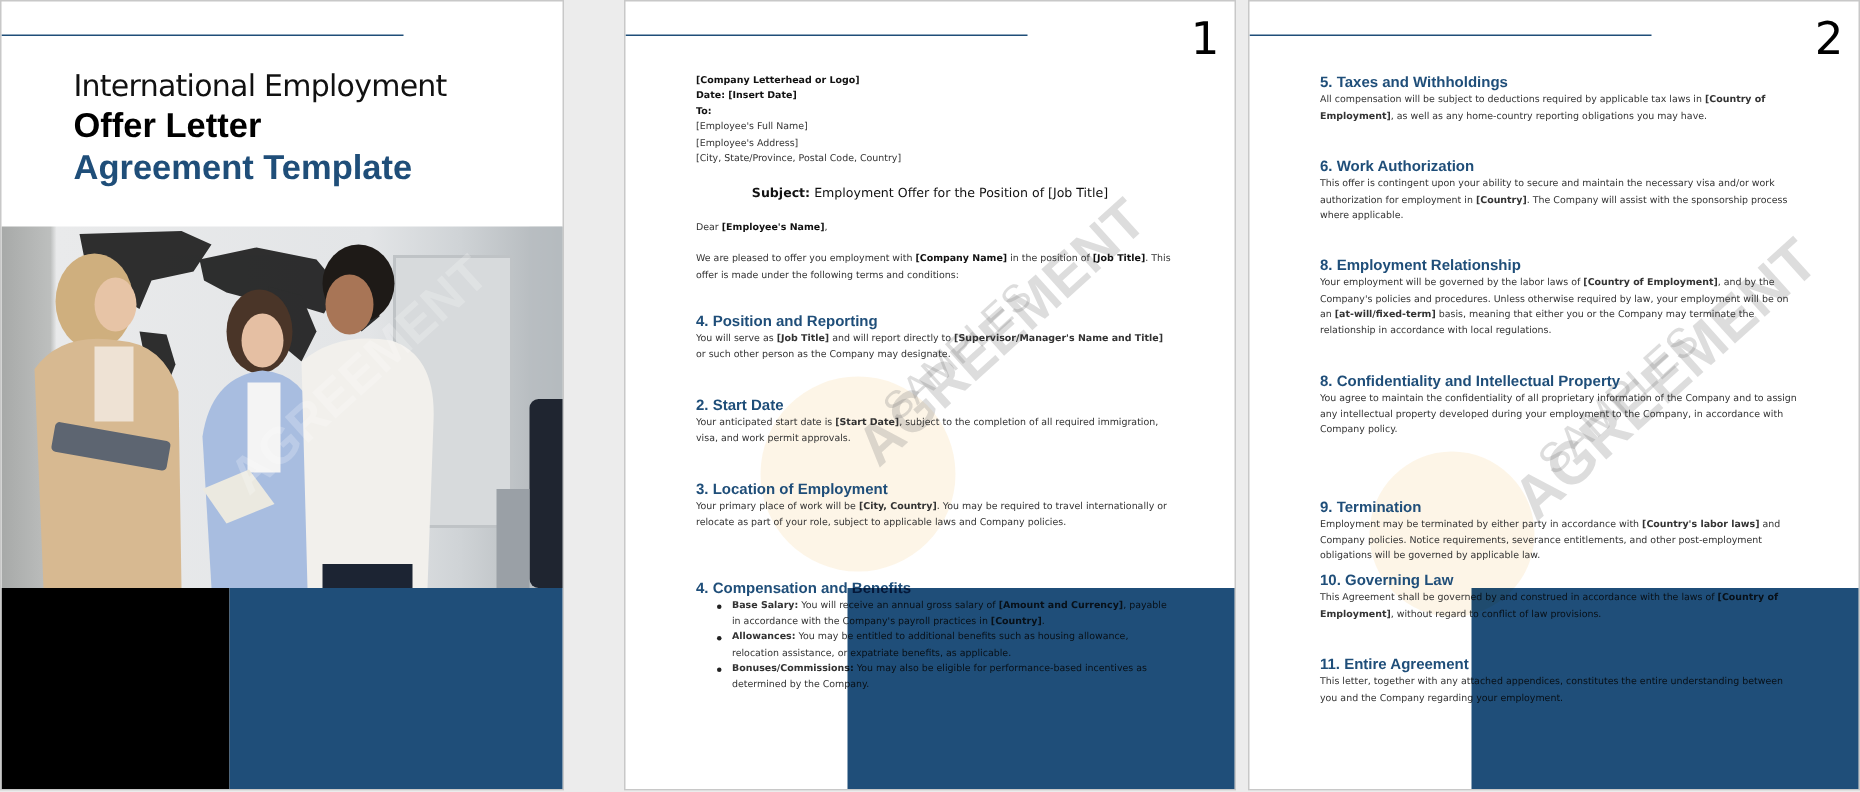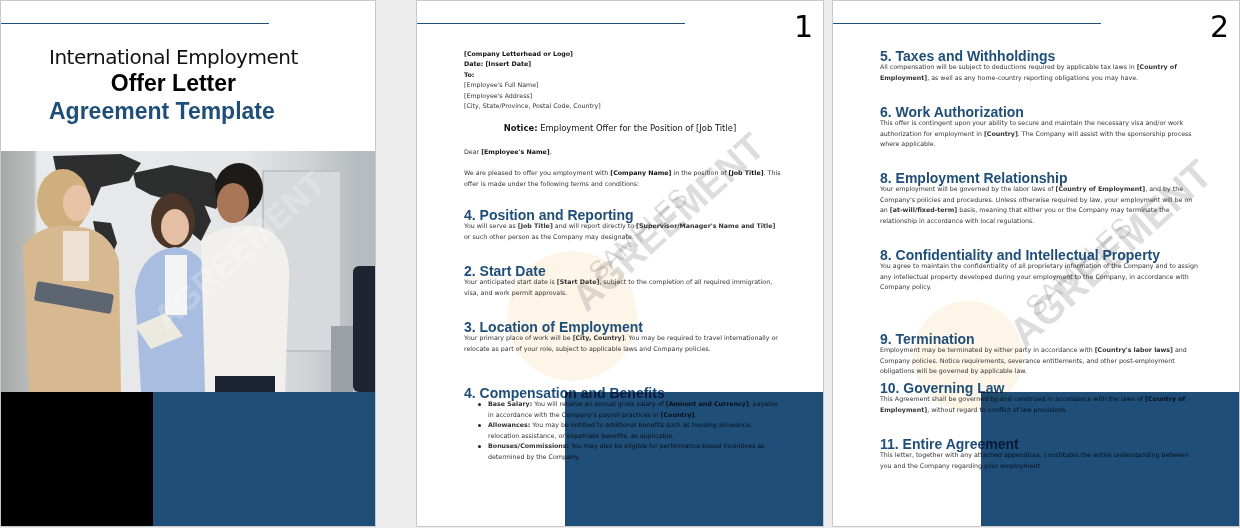--- a/index.html
+++ b/index.html
@@ -11,38 +11,38 @@
   }
   #p1 { left: 0; width: 376px; }
   #p2 { left: 416px; width: 408px; }
   #p3 { left: 832px; width: 408px; }
   .topline { position: absolute; top: 22px; left: 0; width: 268px; height: 1px; background: #1f4e79; }
   .pagenum { position: absolute; top: 8px; right: 10px; font-family: "DejaVu Sans", sans-serif; font-size: 30px; color: #000; }
 
   
   .cover-title { position: absolute; left: 48px; top: 44px; }
   .cover-l1 { font-family: "DejaVu Sans", sans-serif; font-size: 20px; color: #111; letter-spacing: -0.5px; }
-  .cover-l2 { font-family: "Liberation Sans", sans-serif; font-weight: bold; font-size: 23px; color: #000; margin-top: 1px; text-align: center; }
+  .cover-l2 { font-family: "Liberation Sans", sans-serif; font-weight: bold; font-size: 23px; color: #000; margin-top: 1px; }
   .cover-l3 { font-family: "Liberation Sans", sans-serif; font-weight: bold; font-size: 23px; color: #1f4e79; margin-top: 1px; }
   .photo {
     position: absolute; left: 0; top: 150px; width: 408px; height: 241px; overflow: hidden;
     background: linear-gradient(90deg, #a7a9a8 0%, #bdbfbe 8%, #e9eaeb 9%, #e3e5e7 60%, #cfd3d6 75%, #9ea4a8 100%);
   }
   .black-block { position: absolute; left: 0; top: 391px; width: 152px; height: 136px; background: #000; }
   .blue-block-cover { position: absolute; left: 152px; top: 391px; width: 256px; height: 136px; background: #1f4e79; }
 
   
   .content { position: absolute; left: 47px; right: 40px; font-family: "DejaVu Sans", sans-serif; font-size: 6.3px; color: #333; line-height: 10.6px; }
   .content b { color: #111; }
   .hdr-block { top: 48px; }
   .hdr-block .line { line-height: 10.4px; }
   .hdr-block .bold { font-weight: bold; color: #111; }
   .subject { position: absolute; top: 122px; left: 0; right: 0; text-align: center; font-family: "DejaVu Sans", sans-serif; font-size: 8.4px; color: #111; }
   .subject b { font-weight: bold; }
-  .sec-h { font-family: "Liberation Sans", sans-serif; font-weight: bold; font-size: 14px; color: #1f4e79; line-height: 12px; }
+  .sec-h { font-family: "Liberation Sans", sans-serif; font-weight: bold; font-size: 10px; color: #1f4e79; line-height: 12px; }
   .sec { position: absolute; left: 47px; right: 40px; }
   .sec p, .plain p { font-family: "DejaVu Sans", sans-serif; font-size: 6.3px; color: #333; line-height: 10.6px; }
   .sec ul { list-style: none; margin-left: 14px; }
   .sec li { position: relative; padding-left: 10px; font-family: "DejaVu Sans", sans-serif; font-size: 6.3px; color: #333; line-height: 10.6px; }
   .sec li::before { content: ""; position: absolute; left: 0; top: 4px; width: 3px; height: 3px; background: #222; border-radius: 50%; }
   .blue-overlay { position: absolute; top: 391px; height: 136px; background: #1f4e79; mix-blend-mode: multiply; }
   .watermark {
     position: absolute; font-family: "Liberation Sans", sans-serif; font-weight: bold; color: rgba(120,120,120,0.25);
     transform: rotate(-42deg); white-space: nowrap; pointer-events: none;
   }
@@ -109,21 +109,21 @@
 
   <div class="content hdr-block">
     <div class="line bold">[Company Letterhead or Logo]</div>
     <div class="line bold">Date: [Insert Date]</div>
     <div class="line bold">To:</div>
     <div class="line">[Employee's Full Name]</div>
     <div class="line">[Employee's Address]</div>
     <div class="line">[City, State/Province, Postal Code, Country]</div>
   </div>
 
-  <div class="subject"><b>Notice:</b><span> Employment Offer for the Position of [Job Title]</span></div>
+  <div class="subject"><b>Subject:</b><span> Employment Offer for the Position of [Job Title]</span></div>
 
   <div class="content" style="top:146px;">
     <span>Dear </span><b>[Employee's Name]</b><span>,</span>
   </div>
 
   <div class="content" style="top:167px;">
     <span>We are pleased to offer you employment with </span><b>[Company Name]</b><span> in the position of </span><b>[Job Title]</b><span>. This offer is made under the following terms and conditions:</span>
   </div>
 
   <div class="sec" style="top:208px;">

